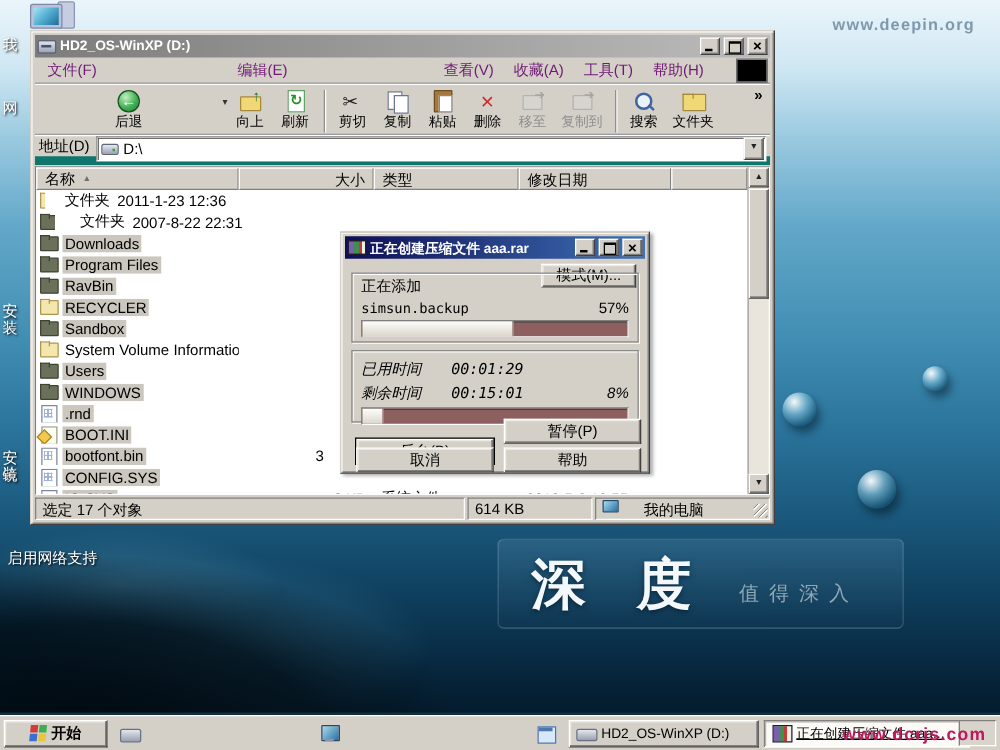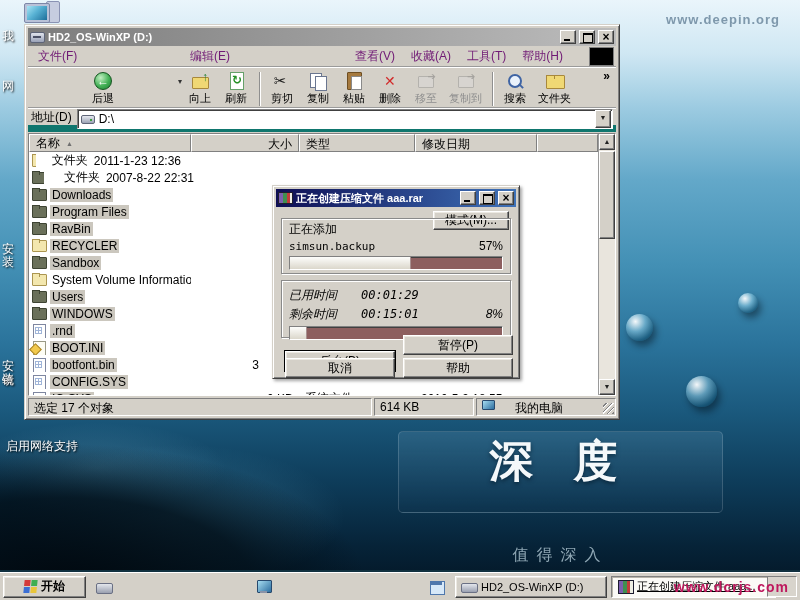--- a/index.html
+++ b/index.html
@@ -11,24 +11,24 @@
     background:
       radial-gradient(ellipse 420px 200px at 8% 98%, rgba(1,8,14,.96), rgba(2,16,26,.85) 45%, transparent 72%),
       radial-gradient(ellipse 260px 110px at 22% 86%, rgba(120,200,230,.28), transparent 65%),
       radial-gradient(ellipse 200px 70px at 12% 78%, rgba(150,215,240,.22), transparent 65%),
       linear-gradient(180deg,#eaf5fb 0%, #cfe7f3 9%, #9ccbe1 18%, #63a8c9 30%, #4390b5 44%, #2b749c 57%, #1a587c 69%, #0e3d5b 80%, #062338 91%, #02121f 100%);
   }
   .drop { position:absolute; border-radius:50%;
     background:radial-gradient(circle at 35% 28%, rgba(255,255,255,.95), rgba(170,225,245,.45) 38%, rgba(20,80,110,.55) 72%, rgba(0,25,40,.65));
     box-shadow:3px 5px 7px rgba(0,10,20,.45); }
   .durl { position:absolute; right:20px; top:12px; color:#7e98ac; font-weight:bold; font-size:13px; letter-spacing:1px; }
-  .brand { position:absolute; left:398px; top:431px; width:325px; height:82px; border-radius:5px;
+  .brand { position:absolute; left:398px; top:431px; width:325px; height:72px; border-radius:5px;
     border:1px solid rgba(255,255,255,.16);
     background:linear-gradient(180deg, rgba(110,160,190,.22), rgba(25,60,90,.18));
-    display:flex; align-items:center; padding:0 26px; gap:38px;flex-direction:column; }
+    display:flex; align-items:center; padding:0 26px; gap:24px; }
   .brand-big { color:#f4f8fa; font-size:44px; font-weight:bold; letter-spacing:14px; text-shadow:0 2px 4px rgba(0,20,35,.6); white-space:nowrap; }
   .brand-sub { color:#8fa7b4; font-size:16px; letter-spacing:8px; margin-top:16px; white-space:nowrap; }
   .frag { position:absolute; left:2px; color:#fff; font-size:12px; text-shadow:1px 1px 2px #000; width:20px; line-height:13px; z-index:1; }
   .netlabel { position:absolute; left:6px; top:438px; color:#fff; font-size:12px; text-shadow:1px 1px 2px #000; z-index:1; }
   .pcicon { position:absolute; left:24px; top:1px; width:40px; height:24px; z-index:1; }
   .pc-tower { position:absolute; left:22px; top:0; width:14px; height:22px; background:#c6cde0; border:1px solid #8a93b4; border-radius:2px; }
   .pc-screen { position:absolute; left:0; top:2px; width:26px; height:20px; background:#b9c2d8; border:1px solid #7d87a8; border-radius:2px; padding:2px; }
   .pc-glass { width:100%; height:100%; background:linear-gradient(135deg,#a8e4f4 0%, #58b2d4 45%, #1d6e9a 100%); }
 
   

